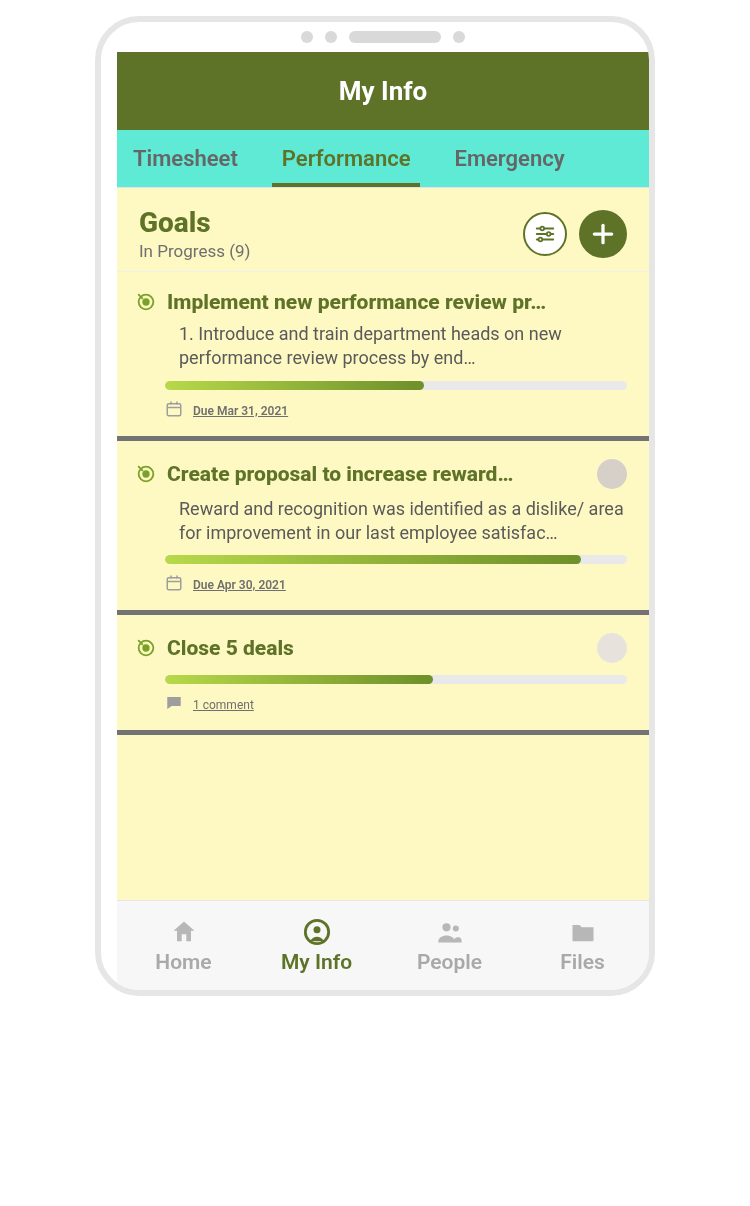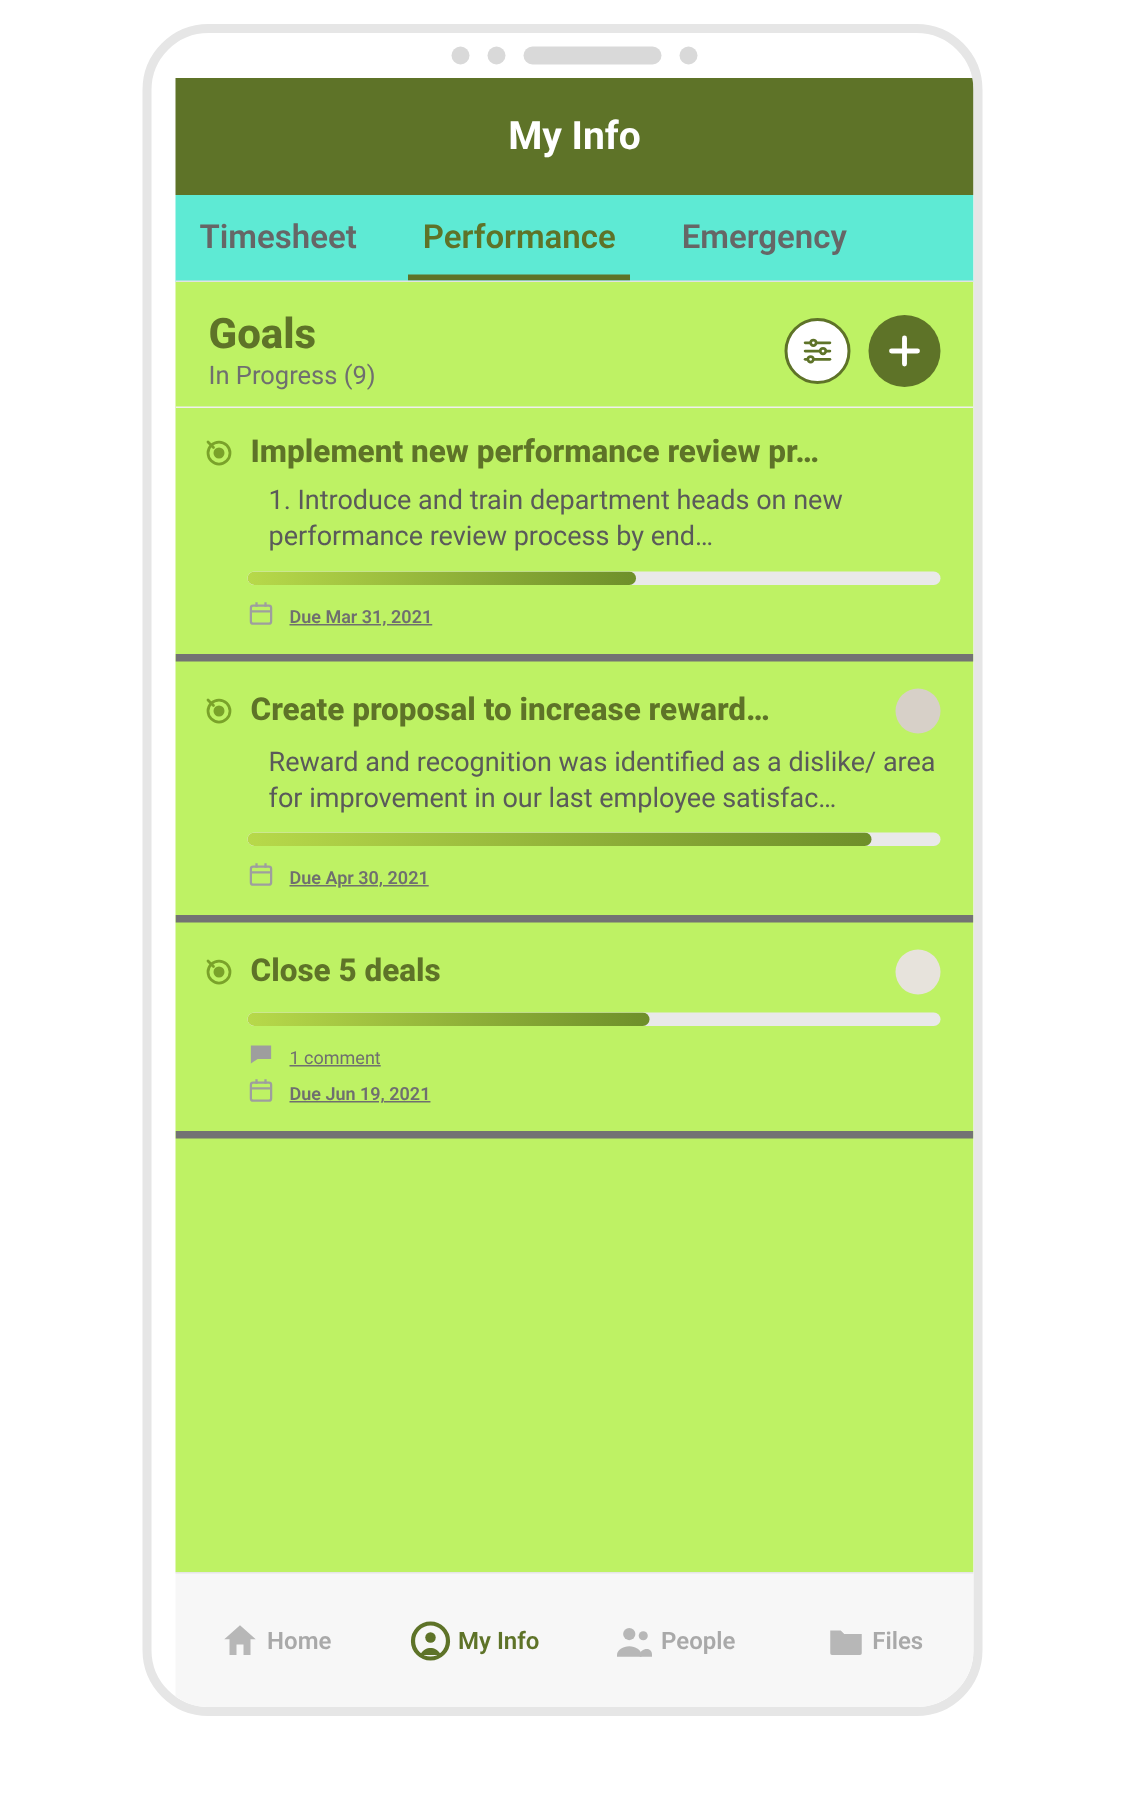--- a/index.html
+++ b/index.html
@@ -1,21 +1,21 @@
 <!DOCTYPE html>
 <html><head>
 <meta charset="utf-8">
 <style>
   * { box-sizing: border-box; margin: 0; padding: 0; }
   html, body { width: 750px; height: 1206px; font-family: -apple-system, BlinkMacSystemFont, "Segoe UI", Roboto, Helvetica, Arial, sans-serif; background: #fff; }
 
   .phone {
     position: relative;
     width: 560px;
-    height: 1128px;
+    height: 980px;
     margin: 16px auto 0 auto;
     border: 6px solid #e6e6e6;
     border-radius: 44px;
     background: #fff;
     overflow: hidden;
     padding-left: 16px;
   }
 
   .device-top {
     height: 30px;
@@ -62,21 +62,21 @@
     content: "";
     position: absolute;
     left: 12px; right: 12px; bottom: 0;
     height: 4px;
     background: #5e7328;
   }
 
   .content {
     height: calc(100% - 30px - 78px - 58px - 90px);
     overflow: hidden;
-    background: #bef264;
+    background: #fef9c3;
   }
 
   .section-head {
     padding: 18px 22px 10px 22px;
     display: flex;
     align-items: center;
     border-bottom: 1px solid #efefef;
   }
   .section-head .text { flex: 1 1 auto; }
   .section-title { font-size: 28px; font-weight: 800; color: #5e7328; }
@@ -137,26 +137,26 @@
 
   .bottomnav {
     height: 90px;
     background: #f7f7f7;
     border-top: 1px solid #e6e6e6;
     display: flex;
   }
   .navbtn {
     flex: 1 1 0;
     display: flex;
-    flex-direction: row;
+    flex-direction: column;
     align-items: center;
     justify-content: center;
     gap: 4px;
     color: #a9a9a9;
-    font-size: 16px;
+    font-size: 21px;
     font-weight: 600;
   }
   .navbtn.active { color: #5e7328; }
 
   
   .bump { position: absolute; background: #e6e6e6; border-radius: 6px; }
   .bump.l1 { left: -12px; top: 280px; width: 10px; height: 90px; }
   .bump.l2 { left: -12px; top: 404px; width: 10px; height: 120px; }
   .bump.r1 { right: -12px; top: 356px; width: 10px; height: 64px; }
 
@@ -286,29 +286,20 @@
       <div class="progress" style="margin-top:12px">
         <div class="fill" style="width:58%"></div>
       </div>
       <div class="meta">
         <div class="meta-row">
           <svg width="18" height="18" viewBox="0 0 24 24" fill="#9e9e9e">
             <path d="M3 4h18v12H9l-6 4z"></path>
           </svg>
           <span>1 comment</span>
         </div>
-        <div class="meta-row">
-          <svg width="18" height="18" viewBox="0 0 24 24" fill="none" stroke="#9e9e9e" stroke-width="2">
-            <rect x="3" y="5" width="18" height="16" rx="2"></rect>
-              <line x1="3" y1="10" x2="21" y2="10"></line>
-            <line x1="8" y1="2" x2="8" y2="6"></line>
-              <line x1="16" y1="2" x2="16" y2="6"></line>
-          </svg>
-          <span class="meta-due">Due Jun 19, 2021</span>
-        </div>
       </div>
     </div>
 
   </div>
 
   <div class="bottomnav">
     <div class="navbtn">
       <svg width="28" height="28" viewBox="0 0 24 24" fill="#b7b7b7">
         <path d="M12 3l9 8h-3v9h-4v-6H10v6H6v-9H3z"></path>
       </svg>

